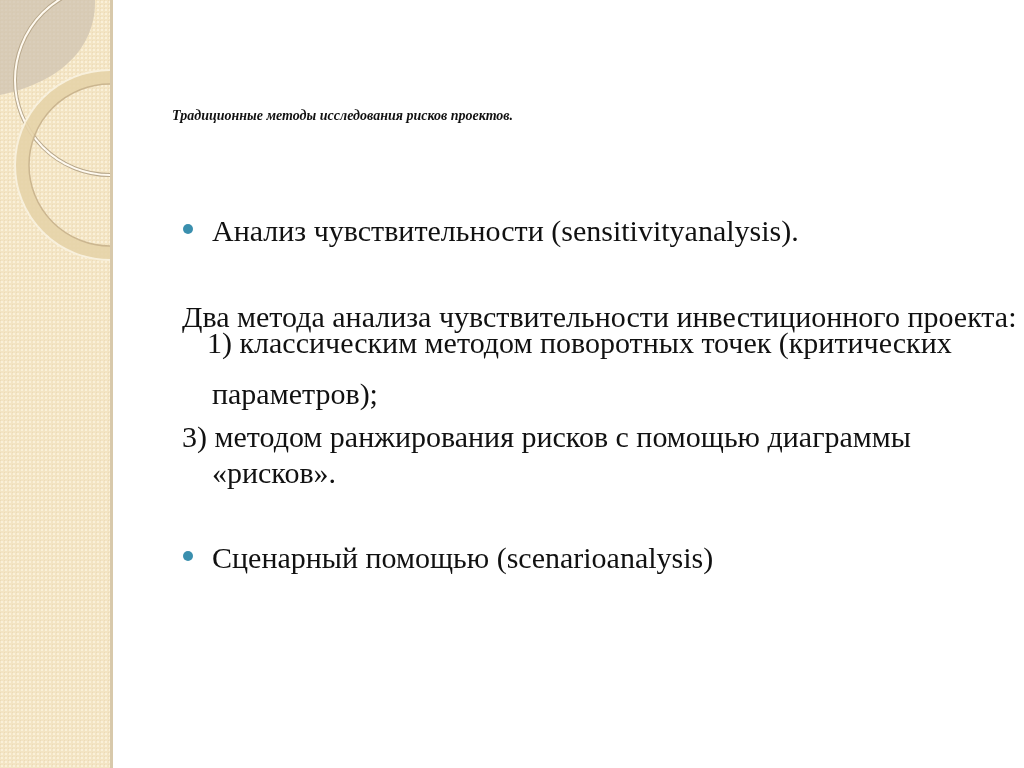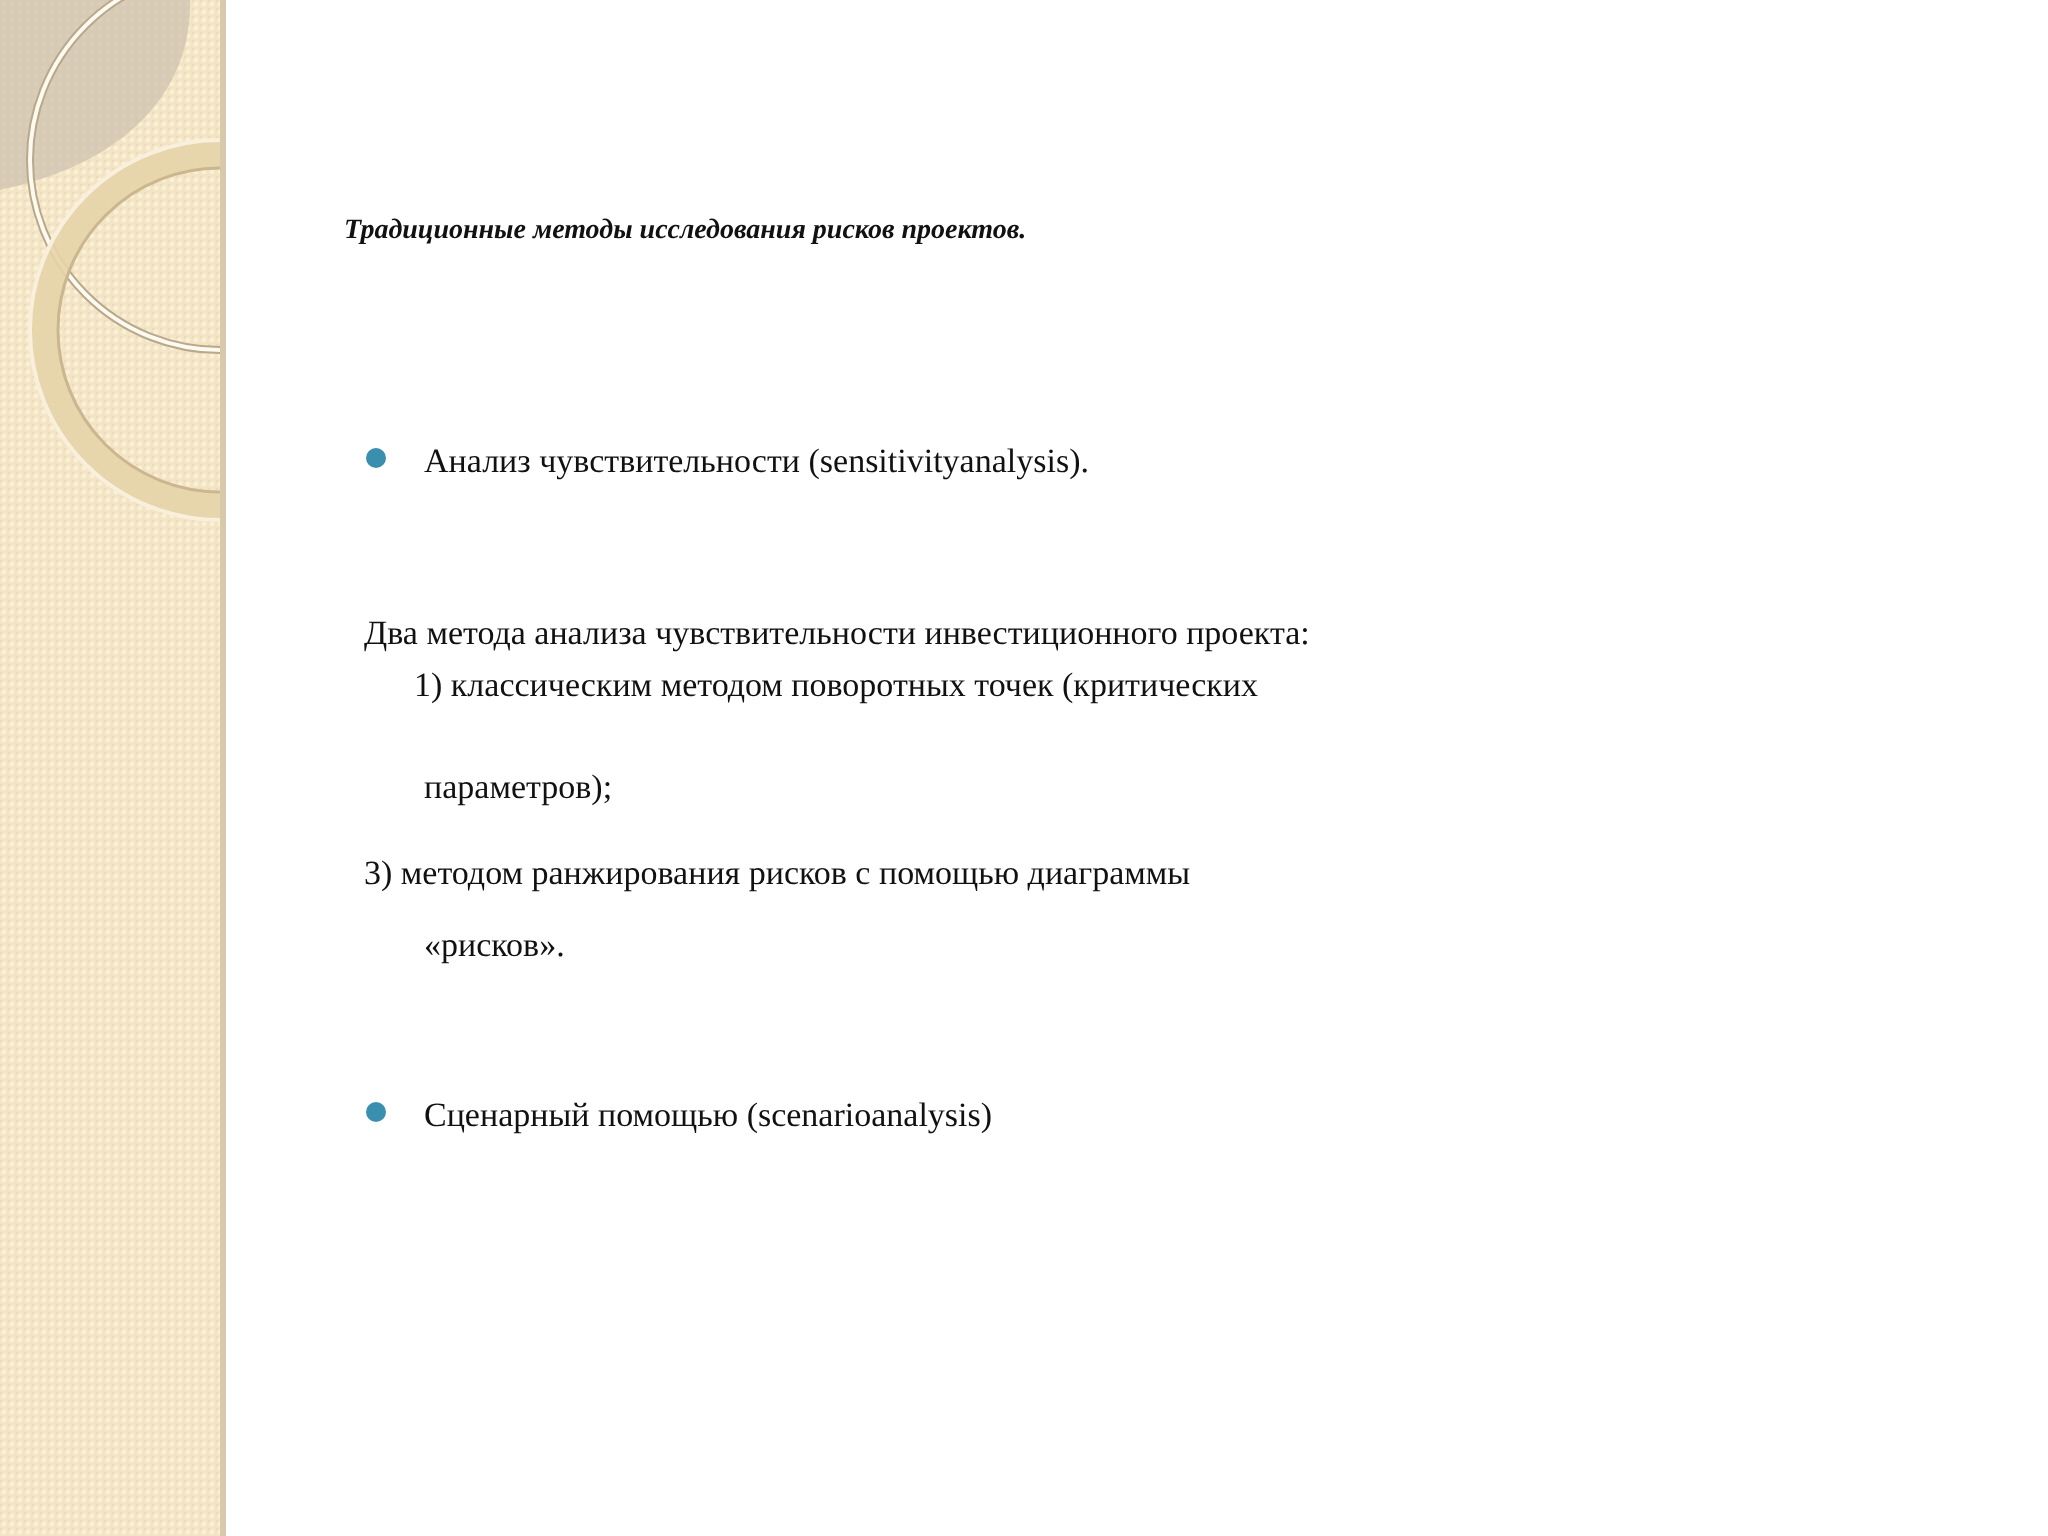--- a/index.html
+++ b/index.html
@@ -21,21 +21,21 @@
       position: absolute; left: 110px; top: 0; width: 3px; height: 768px;
       background: #d8c9ab;
     }
     .deco { position: absolute; left: 0; top: 0; }
     .title {
       position: absolute; left: 172px; top: 108px;
       font-family: "Liberation Serif", serif; font-weight: bold;
       font-size: 14px; color: #111; white-space: nowrap; font-style: italic;
     }
     .line {
-      position: absolute; font-size: 17px; line-height: 30px;
+      position: absolute; font-size: 30px; line-height: 30px;
       white-space: nowrap; color: #111;
     }
     .bullet {
       position: absolute; width: 10px; height: 10px; border-radius: 50%;
       background: #3a8fae;
     }
   </style>
 </head>
 <body>
 

